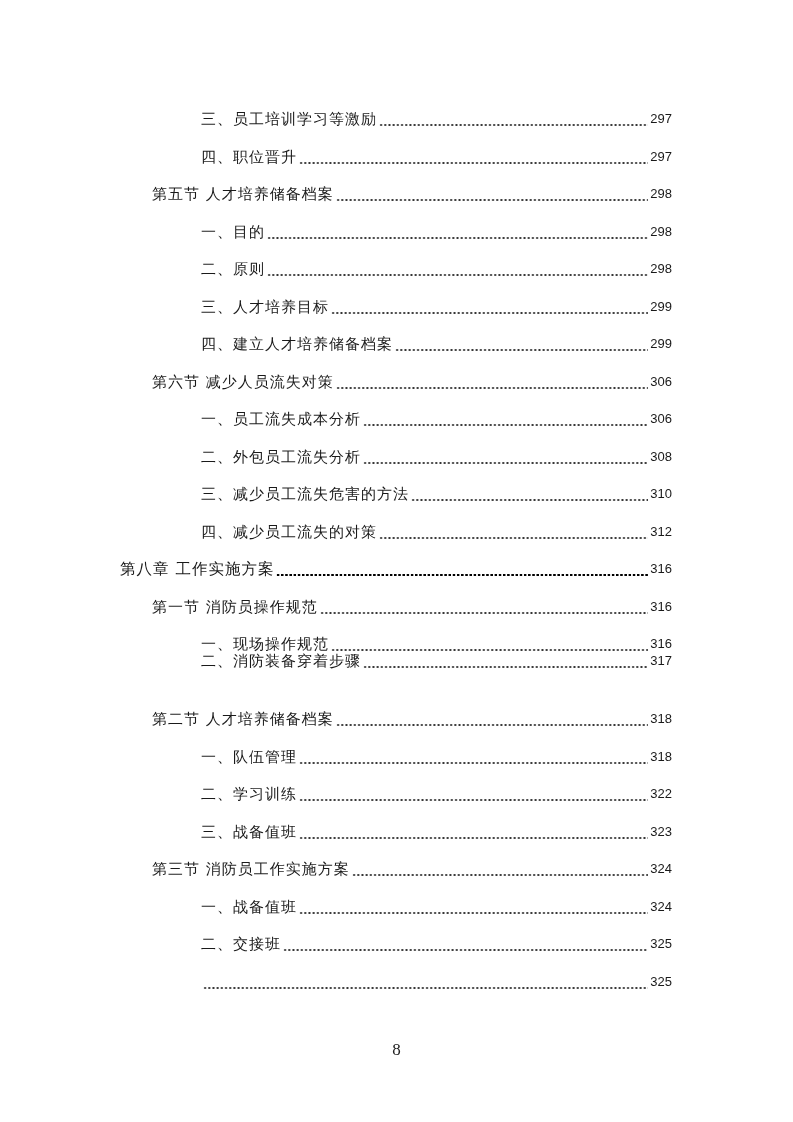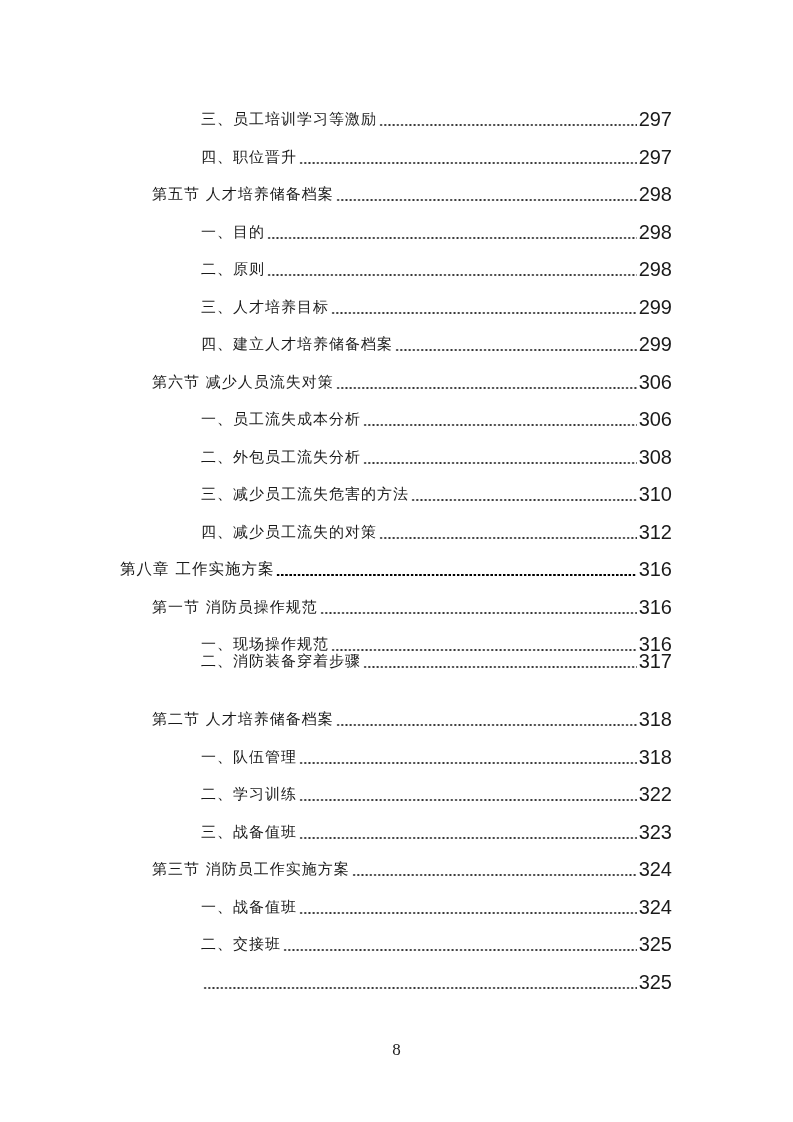--- a/index.html
+++ b/index.html
@@ -54,21 +54,21 @@
       background-image: radial-gradient(circle, #333 0.9px, transparent 1.1px);
       background-size: 4.2px 2px;
       background-repeat: repeat-x;
     }
     .toc-row.lvl1 .toc-leader::after {
       background-image: radial-gradient(circle, #000 1.1px, transparent 1.3px);
     }
     .toc-page {
       flex: 0 0 auto;
       font-family: "Liberation Sans", sans-serif;
-      font-size: 20px;
+      font-size: 13px;
     }
     .page-number {
       position: absolute;
       top: 1040px;
       left: 0;
       width: 793px;
       text-align: center;
       font-family: "Liberation Serif", serif;
       font-size: 17px;
       color: #222;

